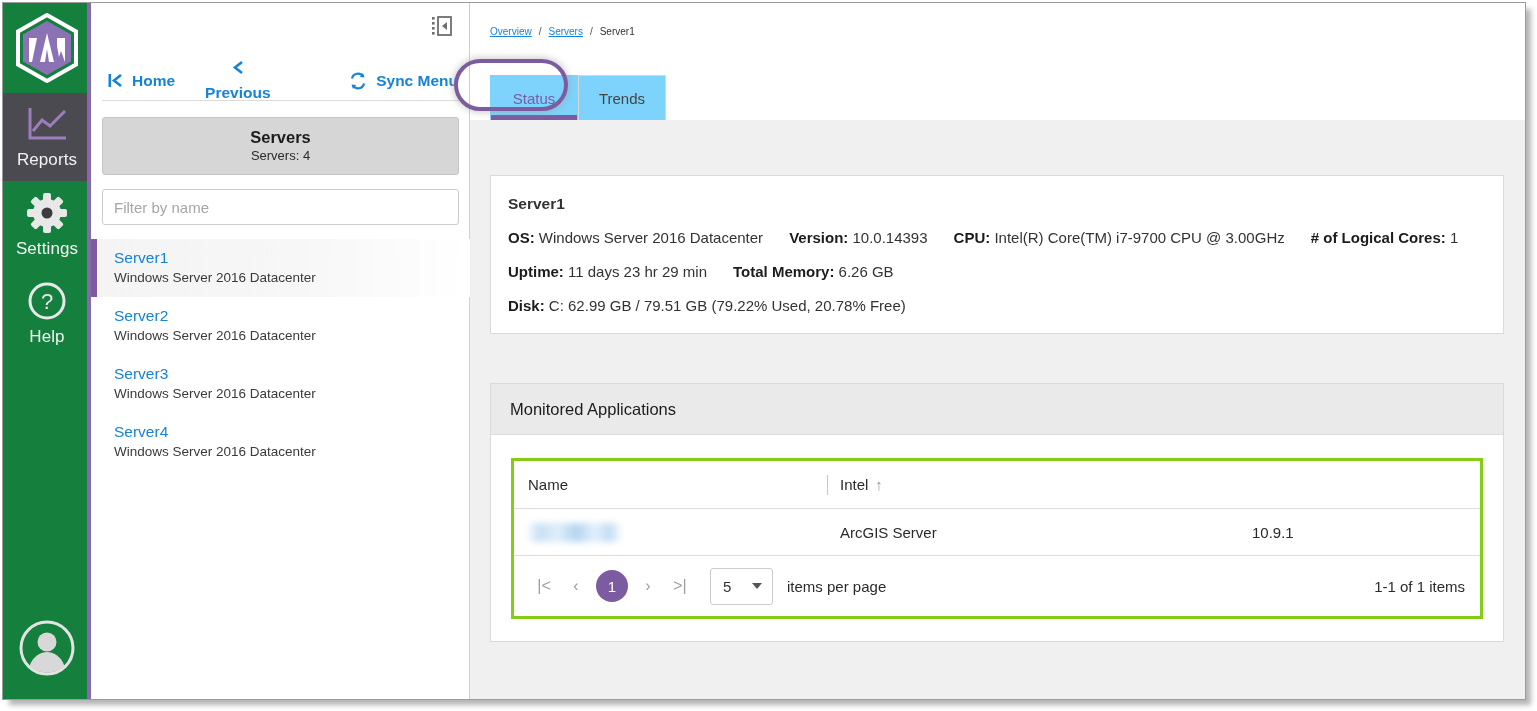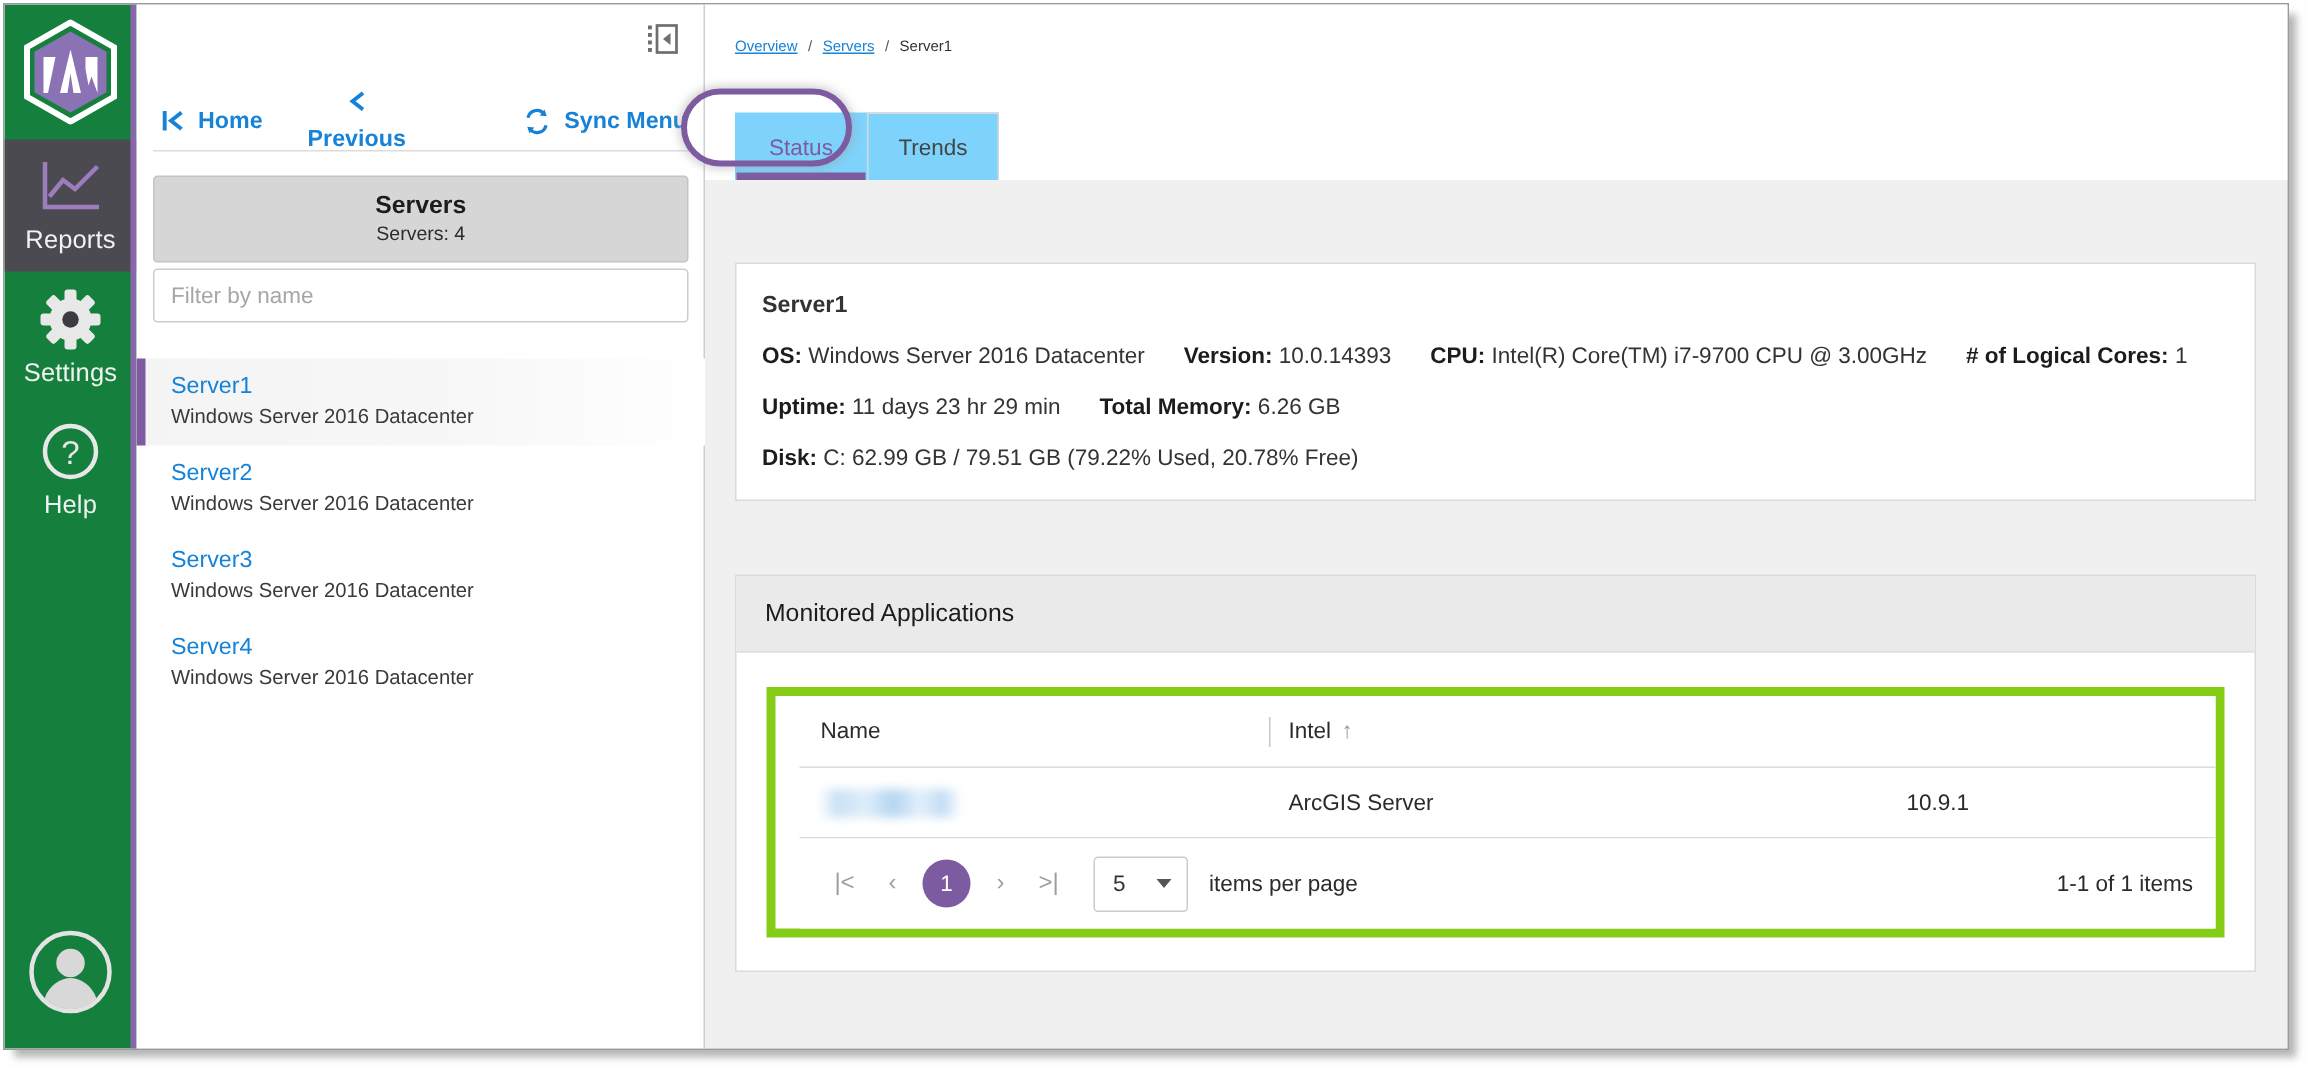--- a/index.html
+++ b/index.html
@@ -112,21 +112,21 @@
   #servers-card-title {
     font-size: 16.5px; font-weight: bold; color: #1c1c1c;
     line-height: 20px;
   }
   #servers-card-sub {
     font-size: 13px; color: #2b2b2b; line-height: 18px;
   }
 
   #filter-input {
     position: absolute;
-    left: 11px; top: 176px;
+    left: 11px; top: 186px;
     width: 357px; height: 36px;
     border: 1px solid #cccccc;
     border-radius: 3px;
     background: #fff;
     padding: 15px 11px;
     font-size: 15px;
     color: #333;
     font-family: "Liberation Sans", sans-serif;
     outline: none;
   }
@@ -281,22 +281,21 @@
     border-bottom: 1px solid #dcdcdc;
     display: flex; align-items: center;
     padding-left: 19px;
   }
   #apps-card-title {
     font-size: 16.5px;
     color: #1c1c1c;
   }
   #grid-wrap {
     margin: 23px 20px 22px 20px;
-    border: 6px solid #84cc16;
-    padding-left: 16px;
+    border: 3px solid #84cc16;
   }
   #grid-header {
     display: flex;
     height: 48px;
     align-items: center;
     border-bottom: 1px solid #dcdcdc;
     background: #fff;
   }
   .gh-cell {
     font-size: 15px;

